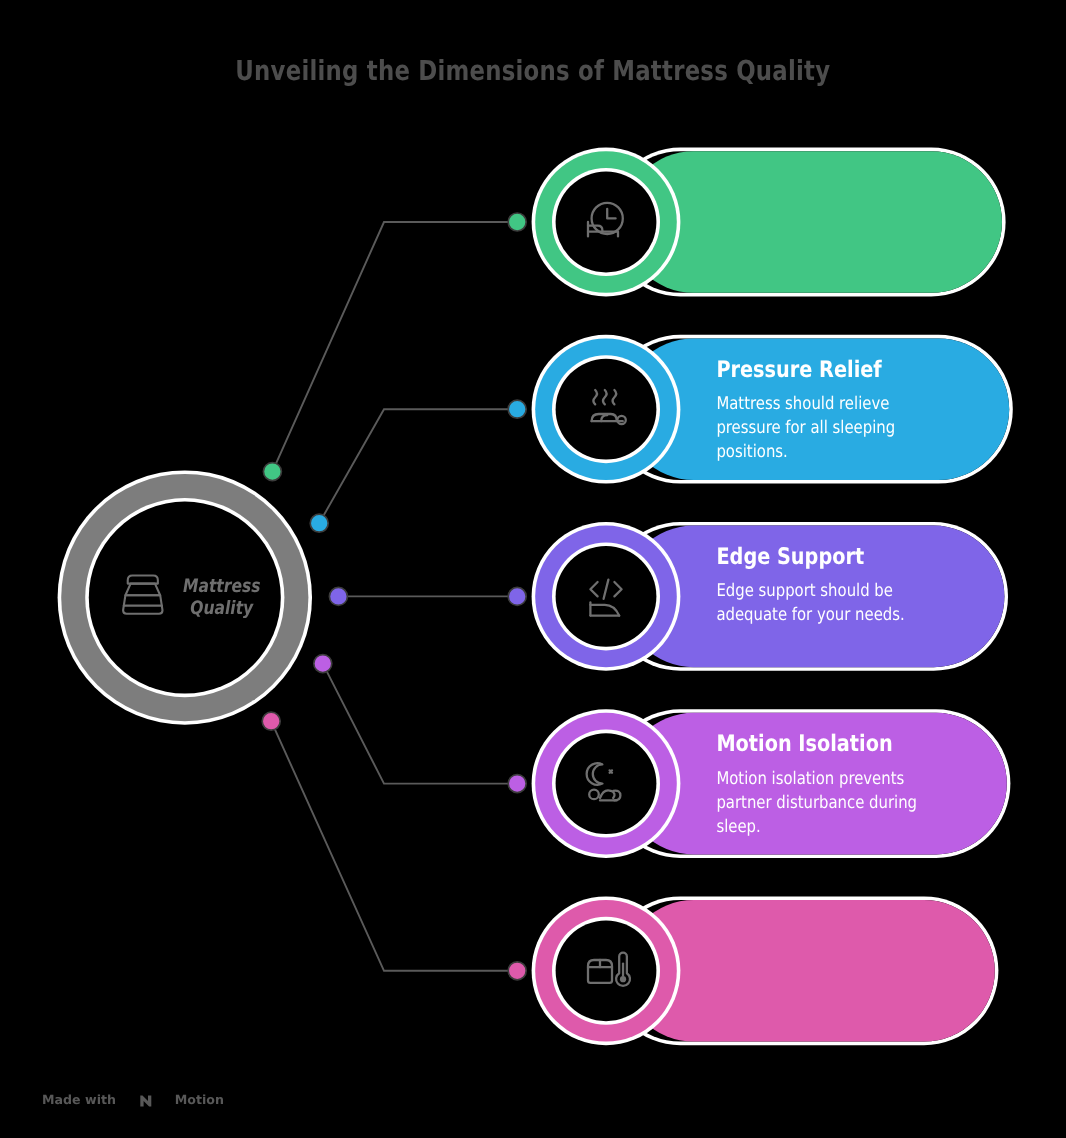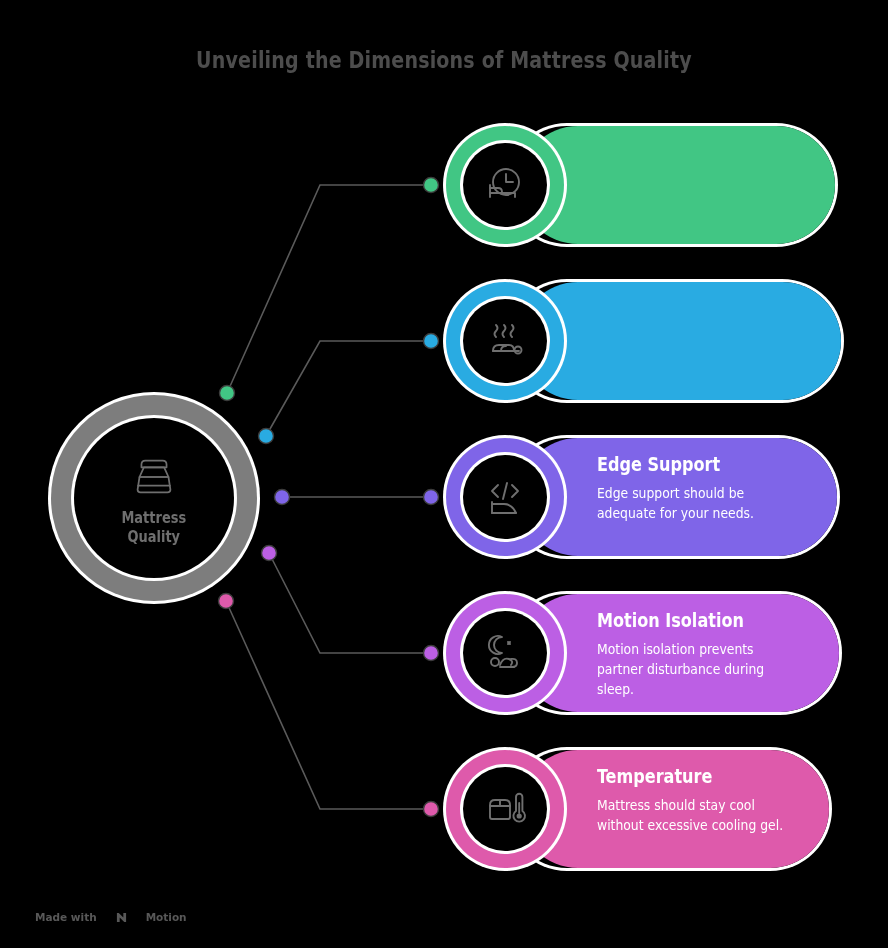--- a/index.html
+++ b/index.html
@@ -66,23 +66,24 @@
     border-radius: 50%;
     background: #ffffff;
   }
   #hub .ring-core {
     position: absolute;
     left: 26px; top: 26px;
     width: 160px; height: 160px;
     border-radius: 50%;
     background: #000000;
     display: flex;
-    flex-direction: column;
+    flex-direction: row;
     align-items: center;
     justify-content: center;
+    font-style: italic;
   }
   #hub .hub-icon {
     width: 62px; height: 56px;
     margin-bottom: 4px;
   }
   #hub .hub-label {
     color: #6f6f6f;
     font-size: 15.5px;
     font-weight: bold;
     line-height: 19px;
@@ -285,20 +286,24 @@
             <path d="M23 20 Q20 17 23 14 Q26 11 23 8"></path>
             <path d="M31 20 Q28 17 31 14 Q34 11 31 8"></path>
             <path d="M12 34 Q12 28 18 28 L28 28 Q33 28 33 34"></path>
             <path d="M12 34 L38 34"></path>
             <path d="M20 34 Q20 29 25 29"></path>
             <circle cx="37" cy="33" r="3.5"></circle>
           </g>
         </svg>
       </div>
     </div>
+    <div class="card-text">
+      <div class="card-title">Pressure Relief</div>
+      <div class="card-desc">Mattress should relieve pressure for all sleeping positions.</div>
+    </div>
   </div>
 
   <div class="card" style="left:443px; top:591px; width:398px;">
     <div class="pill-white" style="width:337px;"></div>
     <div class="pill-gap" style="width:331px;"></div>
     <div class="pill-body" style="width:320px; background:#bc5fe4;"></div>
     <div class="badge">
       <div class="badge-white"></div>
       <div class="badge-ring" style="background:#bc5fe4;"></div>
       <div class="badge-white2"></div>
@@ -362,24 +367,20 @@
             <path d="M9 20 Q9 15 14 15 L24 15 Q29 15 29 20 L29 32 Q29 34 27 34 L11 34 Q9 34 9 32 Z"></path>
             <path d="M9 21 L29 21"></path>
             <path d="M19 15 L19 21"></path>
             <path d="M35 12 A3.2 3.2 0 0 1 41.4 12 L41.4 26 A5.8 5.8 0 1 1 35 26 Z"></path>
             <circle cx="38.2" cy="31" r="2.6" fill="#6f6f6f" stroke="none"></circle>
             <path d="M38.2 18 L38.2 28"></path>
           </g>
         </svg>
       </div>
     </div>
-    <div class="card-text">
-      <div class="card-title">Temperature</div>
-      <div class="card-desc">Mattress should stay cool without excessive cooling gel.</div>
-    </div>
   </div>
 
   <div id="watermark">
     <span>Made with</span>
     <svg viewBox="0 0 12 12" xmlns="http://www.w3.org/2000/svg">
       <path d="M1 1 L1 11 L4 11 L4 6 L9 11 L11 11 L11 1 L8 1 L8 6 L3 1 Z" fill="#585858"></path>
     </svg>
     <span>Motion</span>
   </div>
 

